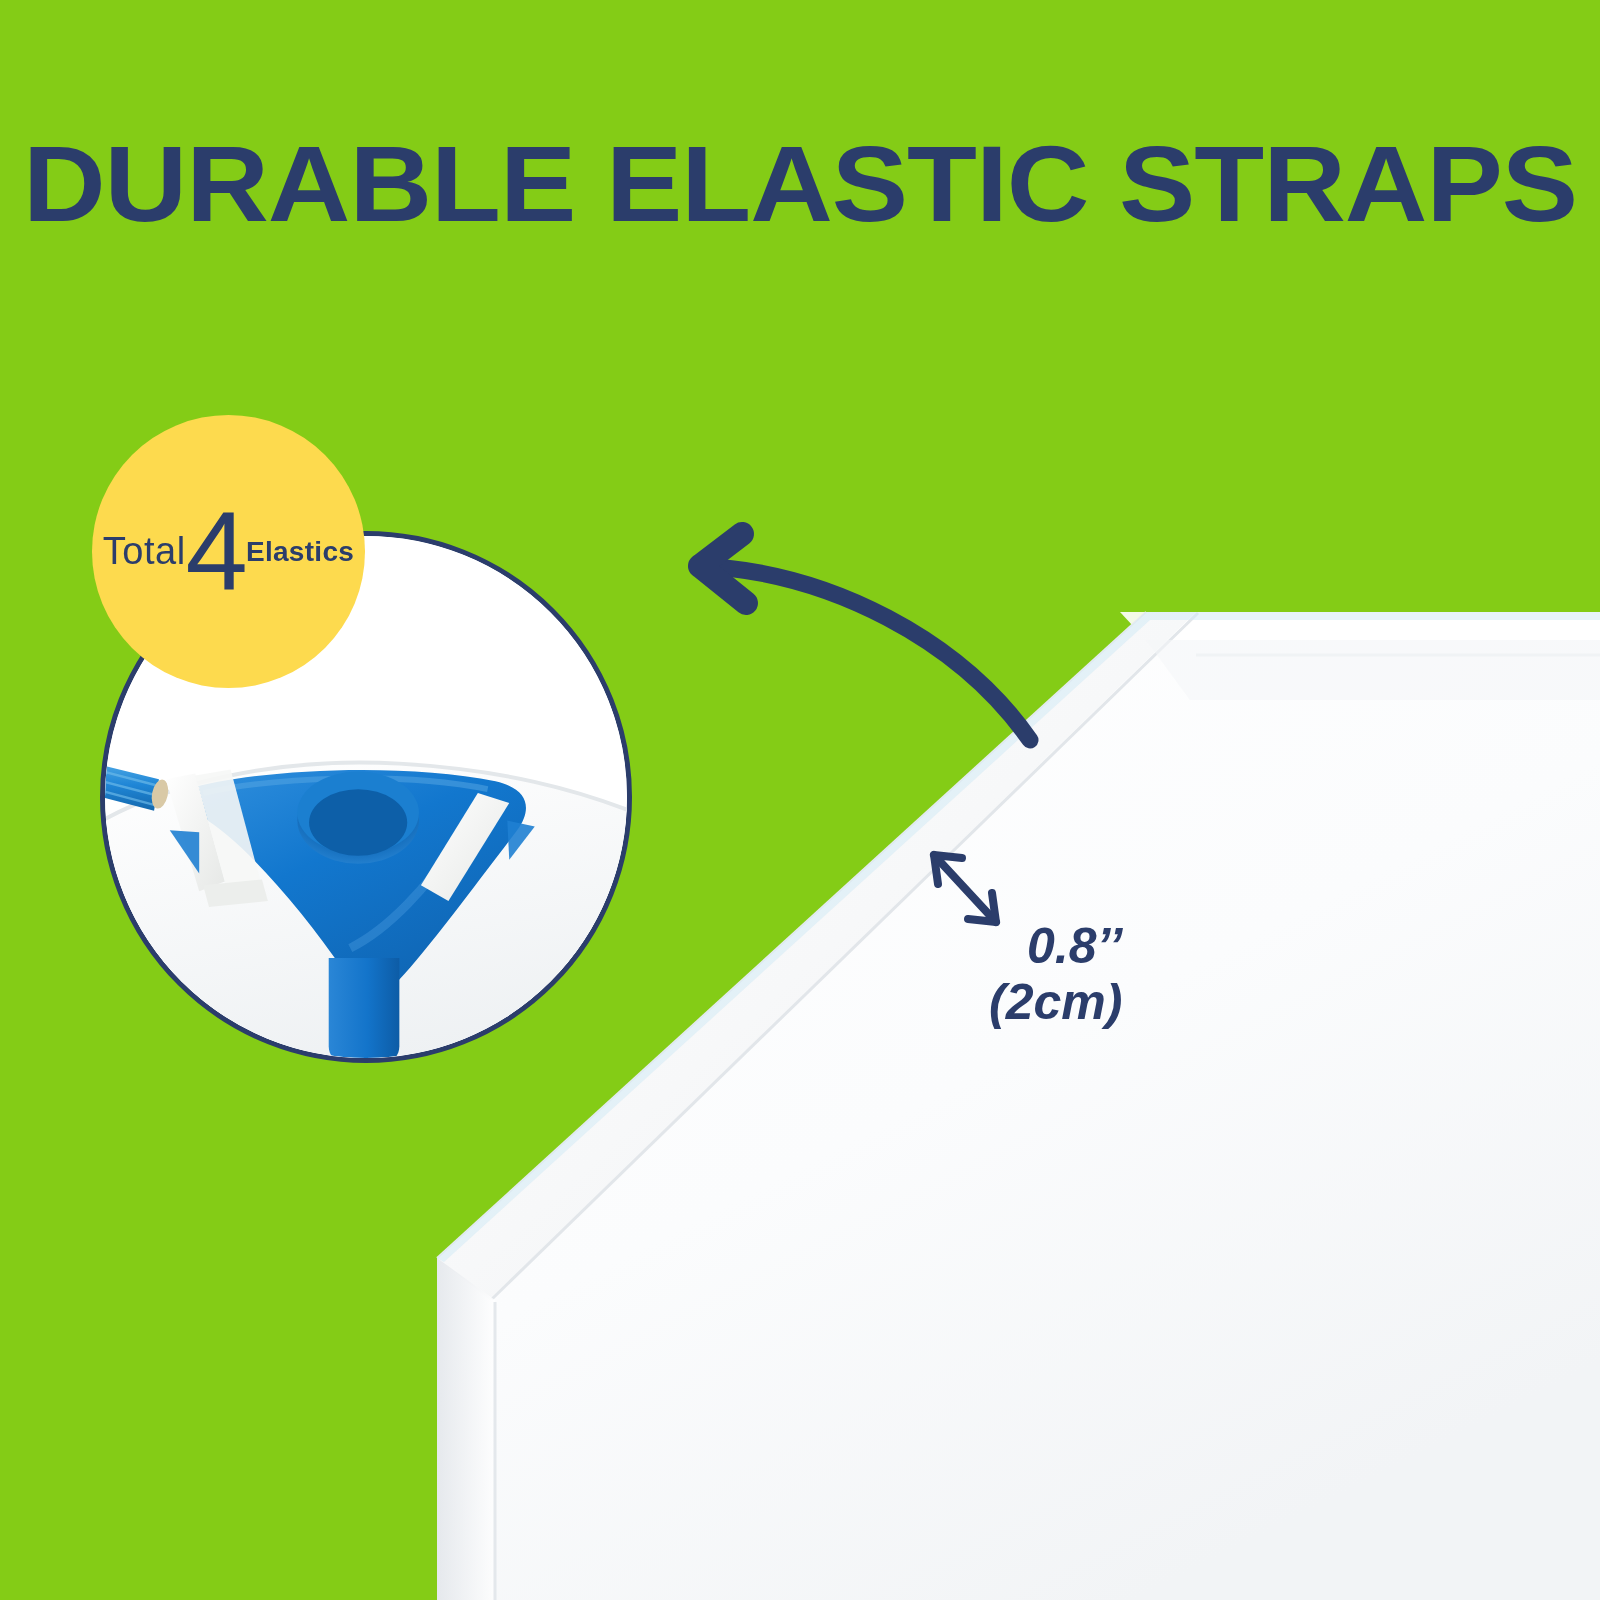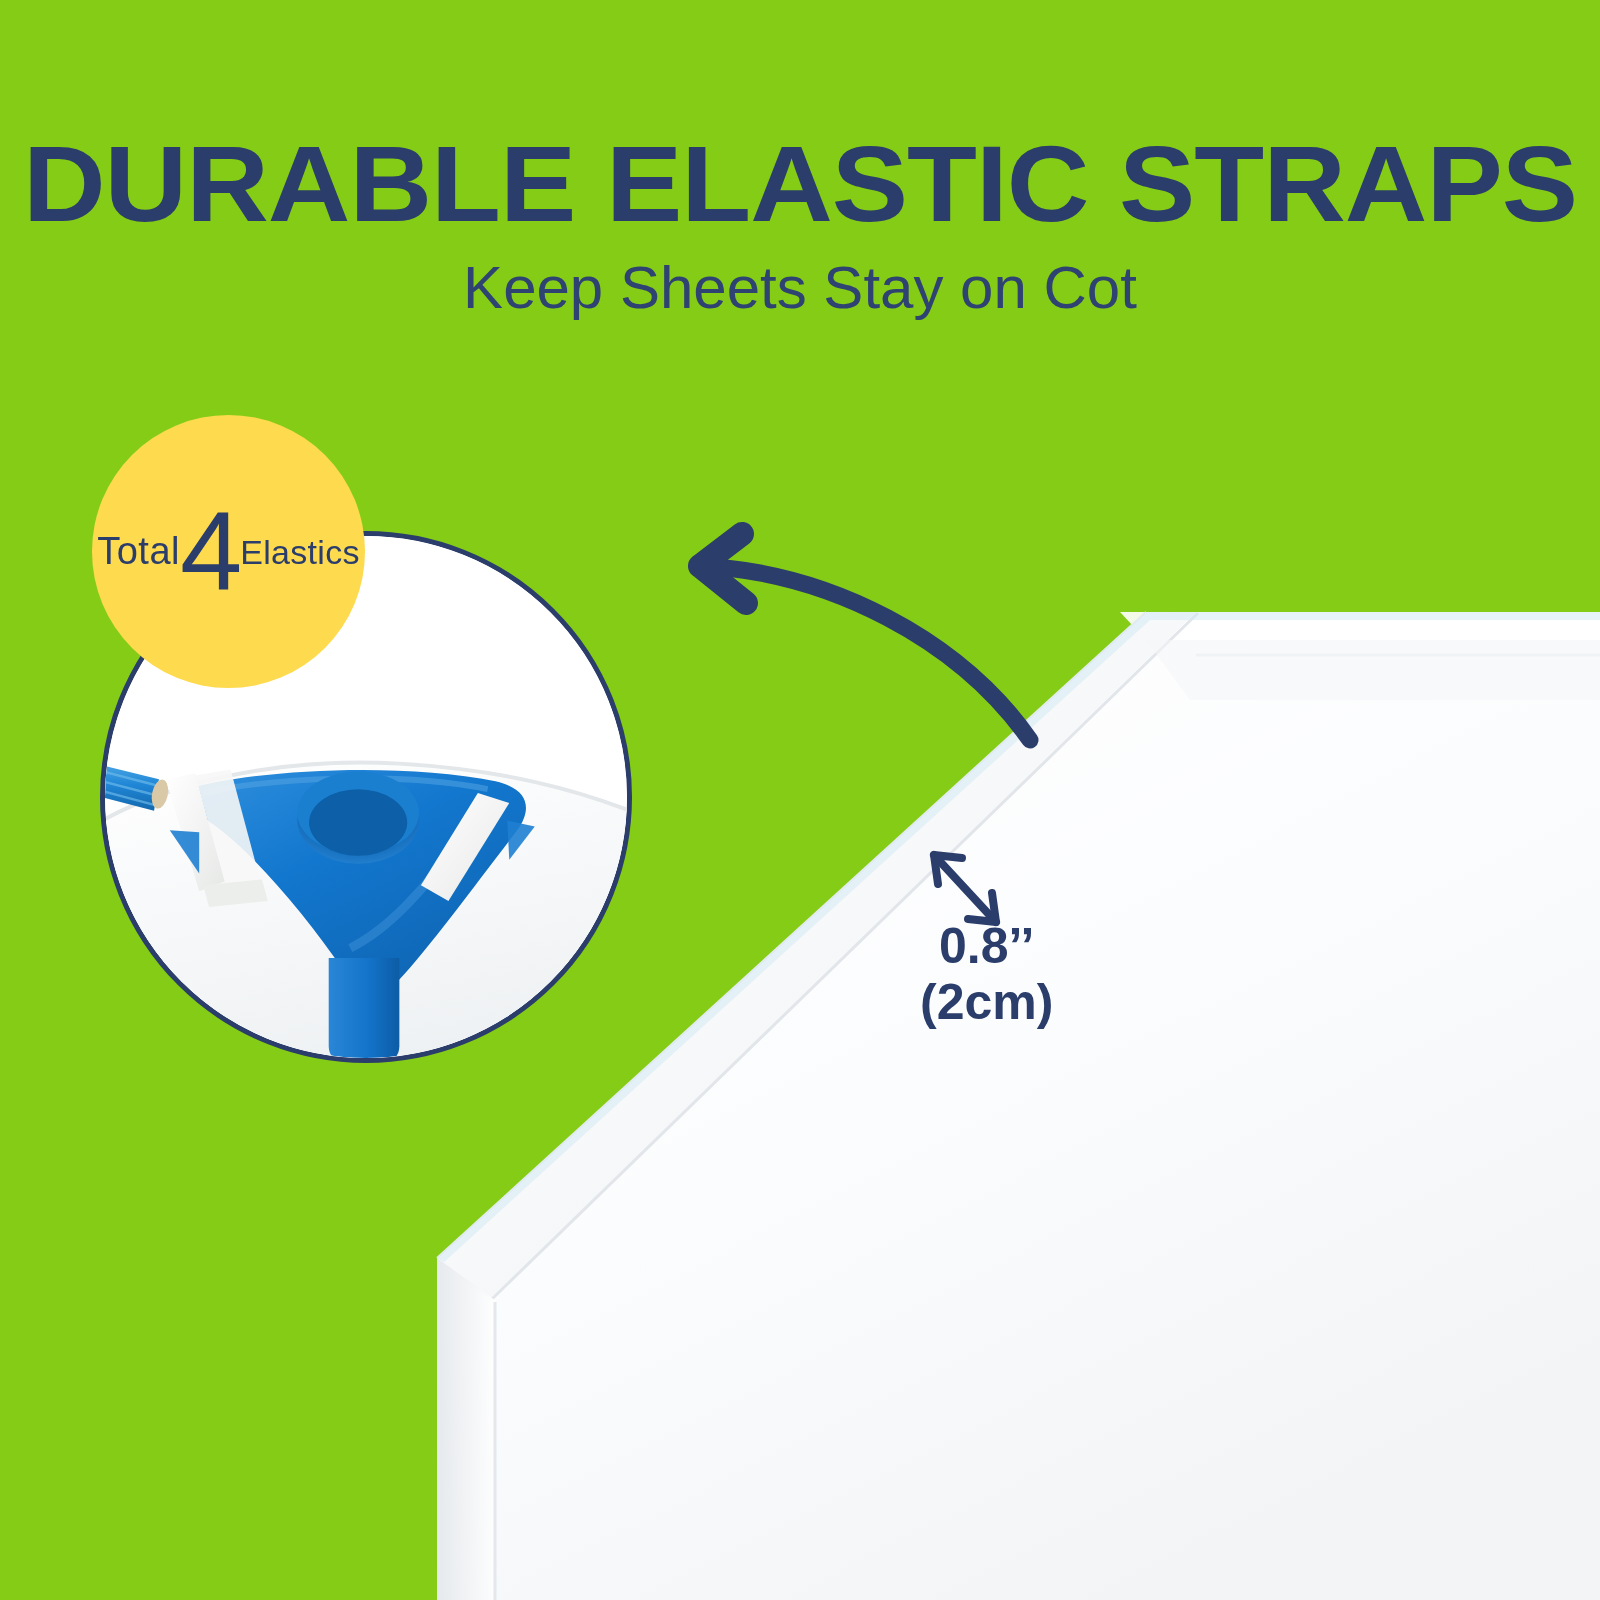--- a/index.html
+++ b/index.html
@@ -104,37 +104,38 @@
     letter-spacing: 0.5px;
     margin-bottom: 2px;
   }
   #badge .b-num {
     font-size: 112px;
     font-weight: 400;
     letter-spacing: -2px;
     margin: -6px 0 -4px 0;
   }
   #badge .b-label {
-    font-size: 34px;
-    font-weight: 400;
+    font-size: 28px;
+    font-weight: 700;
     letter-spacing: 0.3px;
   }
 
   
   #dim-text {
     position: absolute;
-    left: 920px;
+    left: 989px;
     top: 918px;
     color: #2b3d6b;
     font-family: "Liberation Sans", sans-serif;
     font-weight: 700;
     font-size: 50px;
     line-height: 1.12;
-    text-align: center;
+    text-align: right;
     white-space: nowrap;
+    font-style: italic;
   }
 
   .svg-layer {
     position: absolute;
     left: 0;
     top: 0;
     width: 1600px;
     height: 1600px;
     pointer-events: none;
   }
@@ -175,21 +176,20 @@
     <path d="M 495,1302 L 495,1600" stroke="#e4e8ec" stroke-width="3" fill="none"></path>
 
     <path d="M 1196,655 L 1600,655" stroke="#eceff2" stroke-width="3" fill="none"></path>
 
     <path d="M 1146,640 L 1600,640 L 1600,700 L 1190,700 Z" fill="#f4f6f8" opacity="0.55"></path>
 
     <path d="M 437,1258 L 1146,612 L 1600,612 L 1600,620 L 1150,620 L 444,1262 Z" fill="#cfe9f6" opacity="0.5"></path>
   </svg>
 
   <div id="headline">DURABLE ELASTIC STRAPS</div>
-  <div id="subhead">Keep Sheets Stay on Cot</div>
 
   <div id="photo-circle">
     <svg id="photo-inner" viewBox="0 0 532 532">
       <defs>
         <linearGradient id="capGrad" x1="0.1" y1="0" x2="0.85" y2="1">
           <stop offset="0%" stop-color="#2d8ddc"></stop>
           <stop offset="40%" stop-color="#1277ce"></stop>
           <stop offset="100%" stop-color="#0f63b0"></stop>
         </linearGradient>
         <linearGradient id="postGrad" x1="0" y1="0" x2="1" y2="0">

